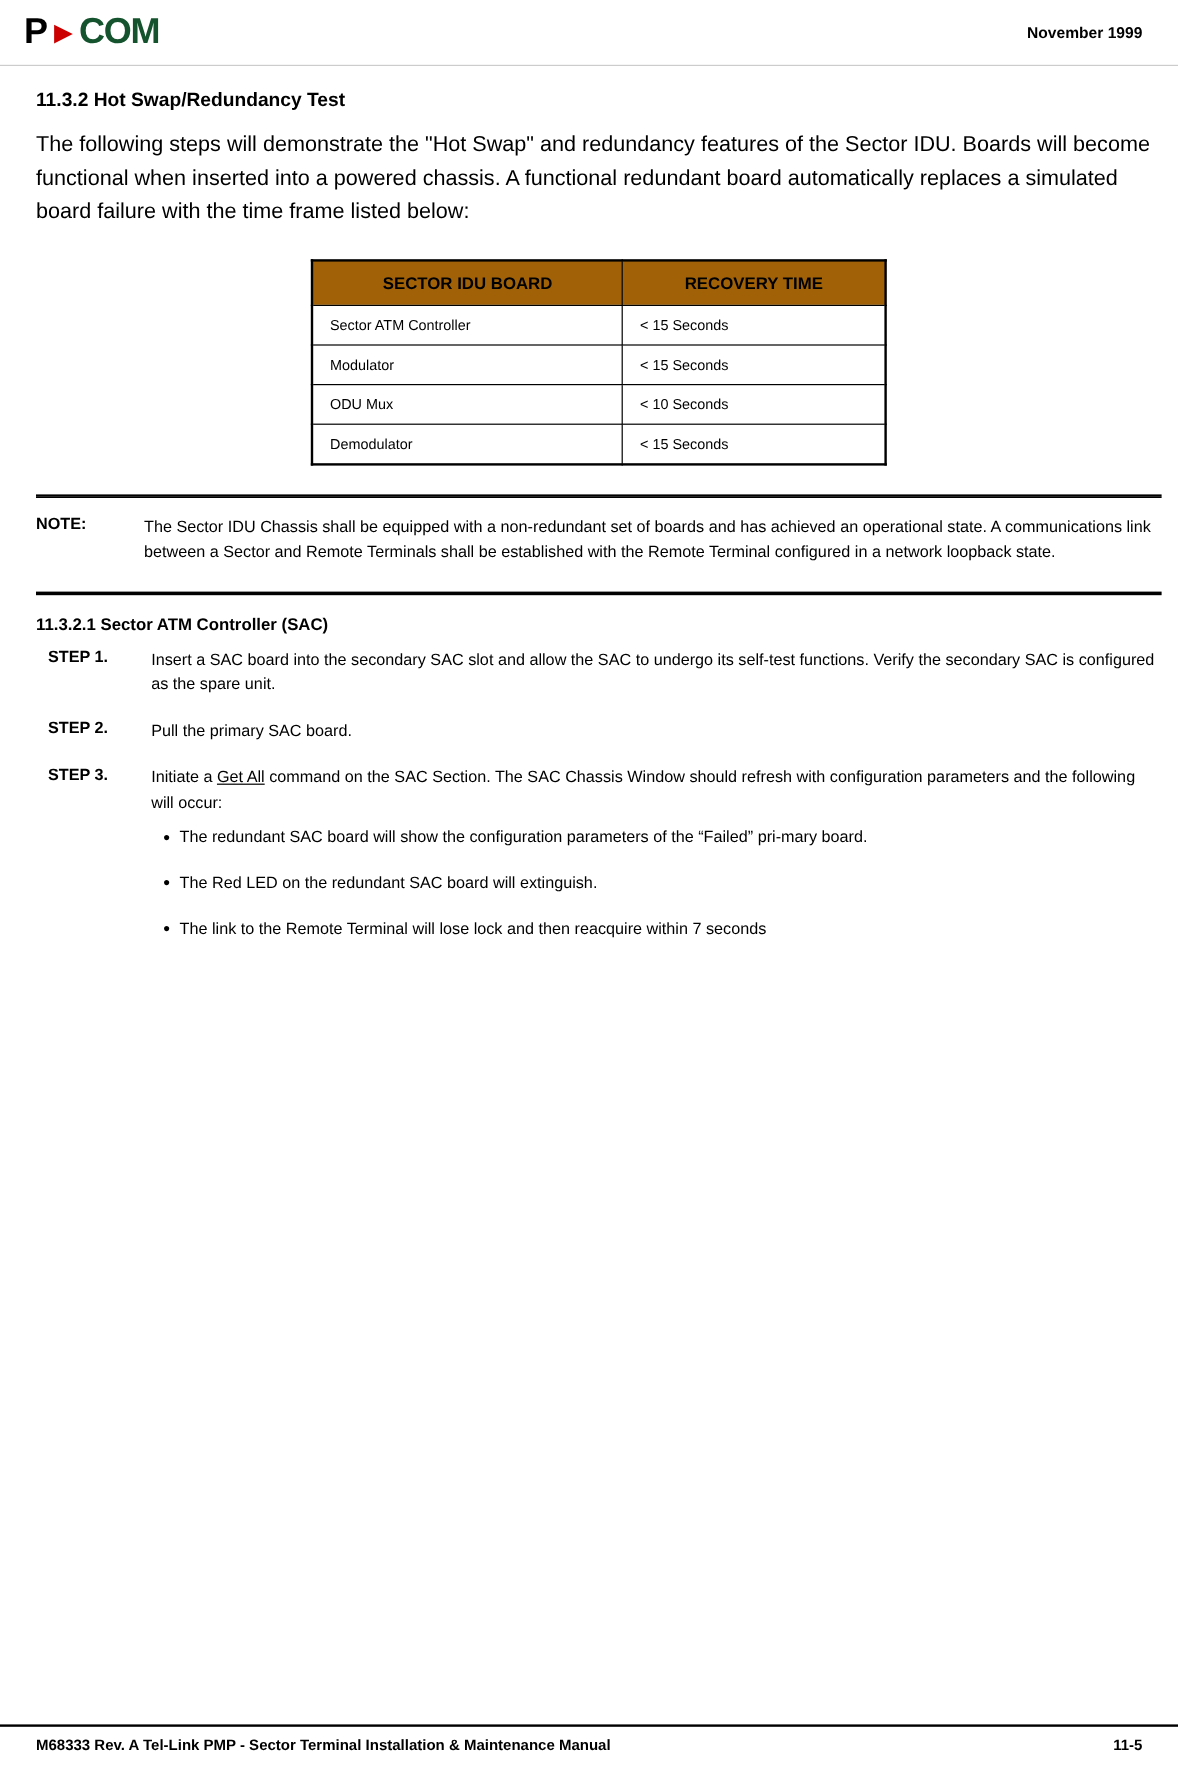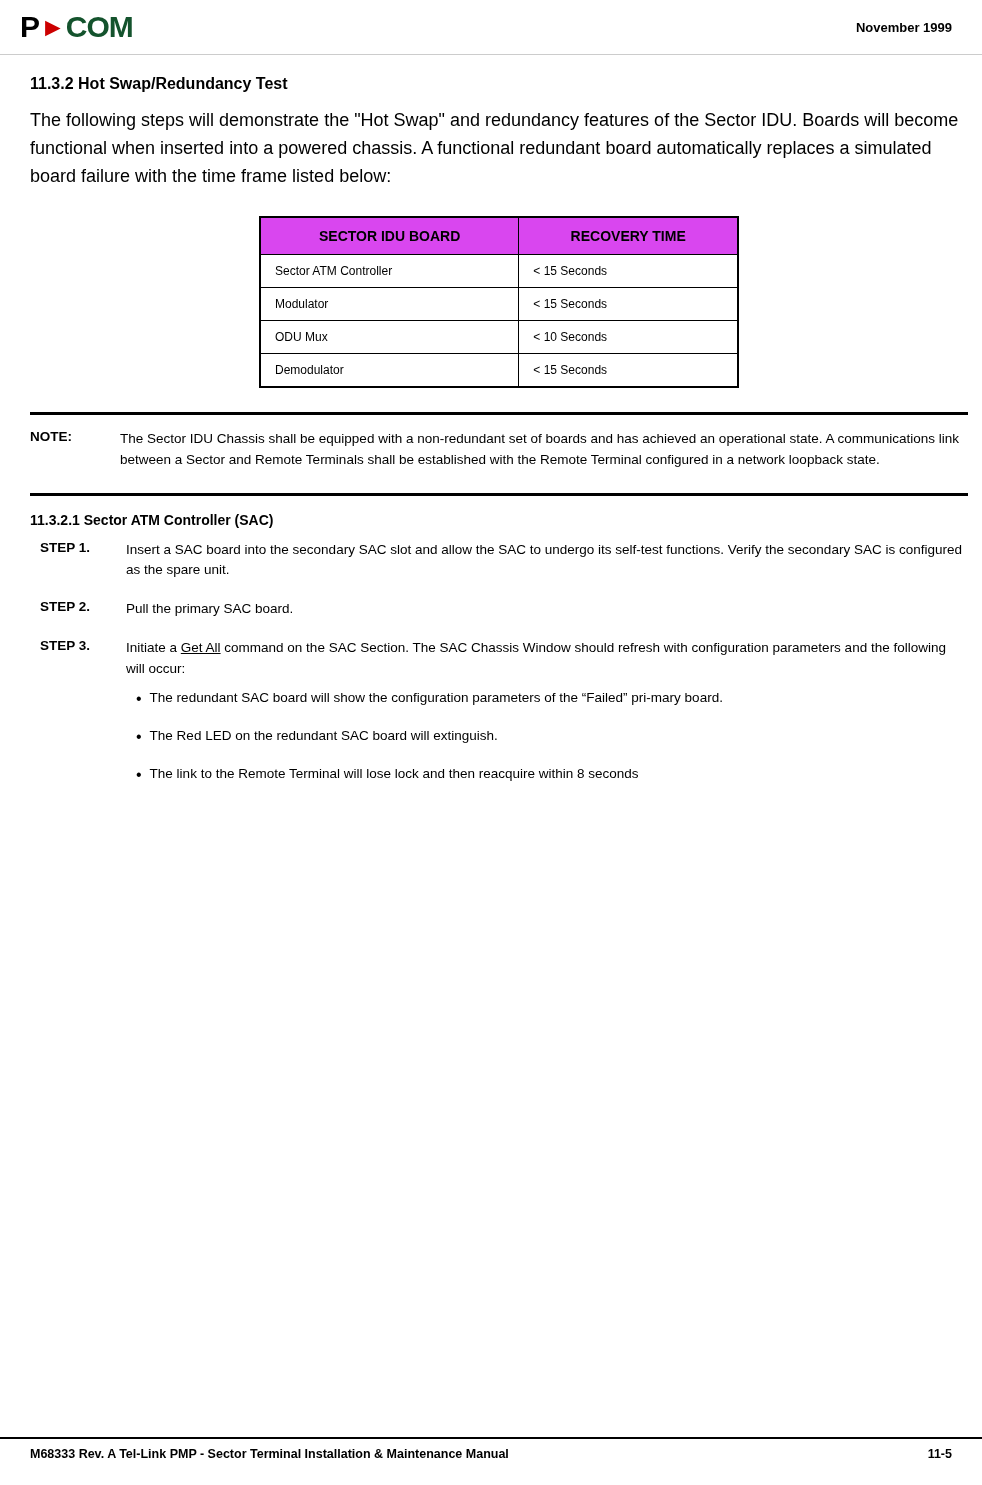--- a/index.html
+++ b/index.html
@@ -56,21 +56,21 @@
       margin: 20px 0 24px 0;
     }
 
     
     .recovery-table {
       border-collapse: collapse;
       width: 480px;
       border: 2px solid #000;
     }
     .recovery-table th {
-      background-color: #d946ef;
+      background-color: #a16207;
       color: #000;
       font-weight: bold;
       text-align: center;
       font-size: 14px;
       padding: 10px 14px;
       border: 1px solid #000;
     }
     .recovery-table td {
       text-align: left;
       font-size: 12px;
@@ -269,21 +269,21 @@
       <div class="step-content">Pull the primary SAC board.</div>
     </div>
 
     <div class="step">
       <div class="step-label">STEP 3.</div>
       <div class="step-content">
         <div id="step3-intro">Initiate a <span class="underline">Get All</span> command on the SAC Section. The SAC Chassis Window should refresh with configuration parameters and the following will occur:</div>
         <ul class="bullet-list" id="step3-bullets">
             <li>The redundant SAC board will show the configuration parameters of the “Failed” pri-mary board.</li>
             <li>The Red LED on the redundant SAC board will extinguish.</li>
-            <li>The link to the Remote Terminal will lose lock and then reacquire within 8 seconds</li>
+            <li>The link to the Remote Terminal will lose lock and then reacquire within 7 seconds</li>
           </ul>
       </div>
     </div>
   </div>
 
 </div>
 
 <div class="footer">
   <div>M68333 Rev. A Tel-Link PMP - Sector Terminal Installation &amp; Maintenance Manual</div>
   <div>11-5</div>

